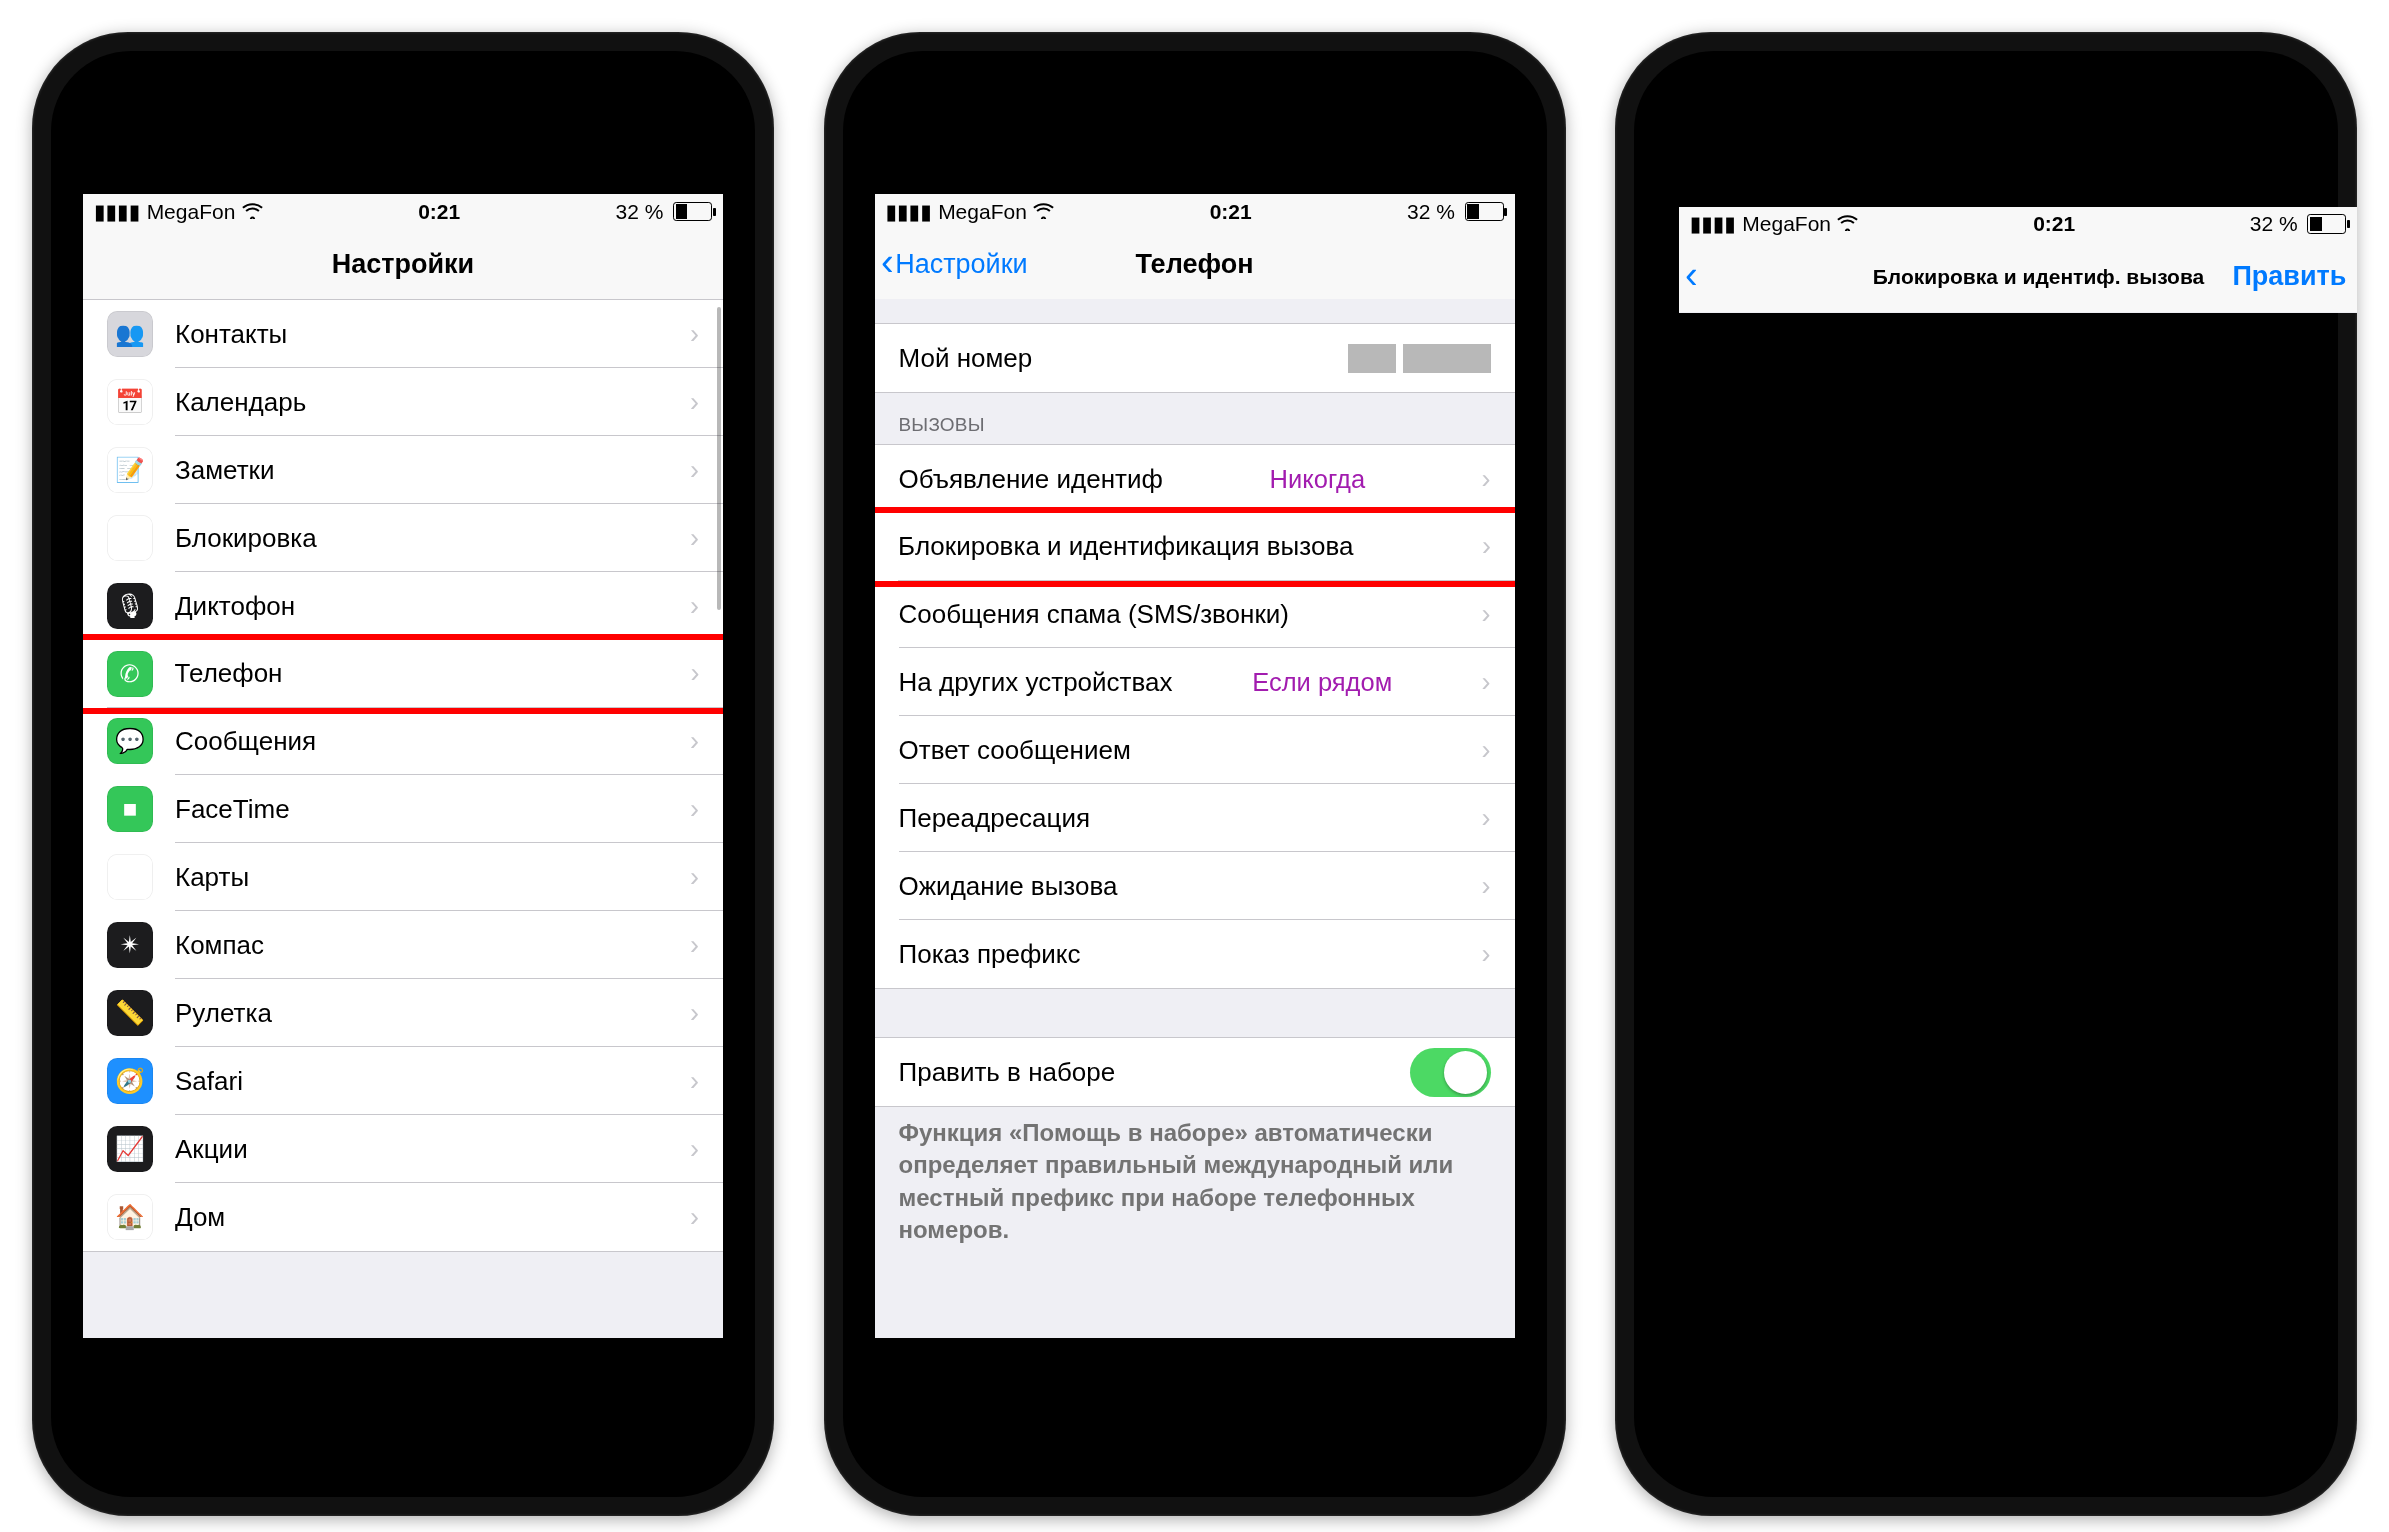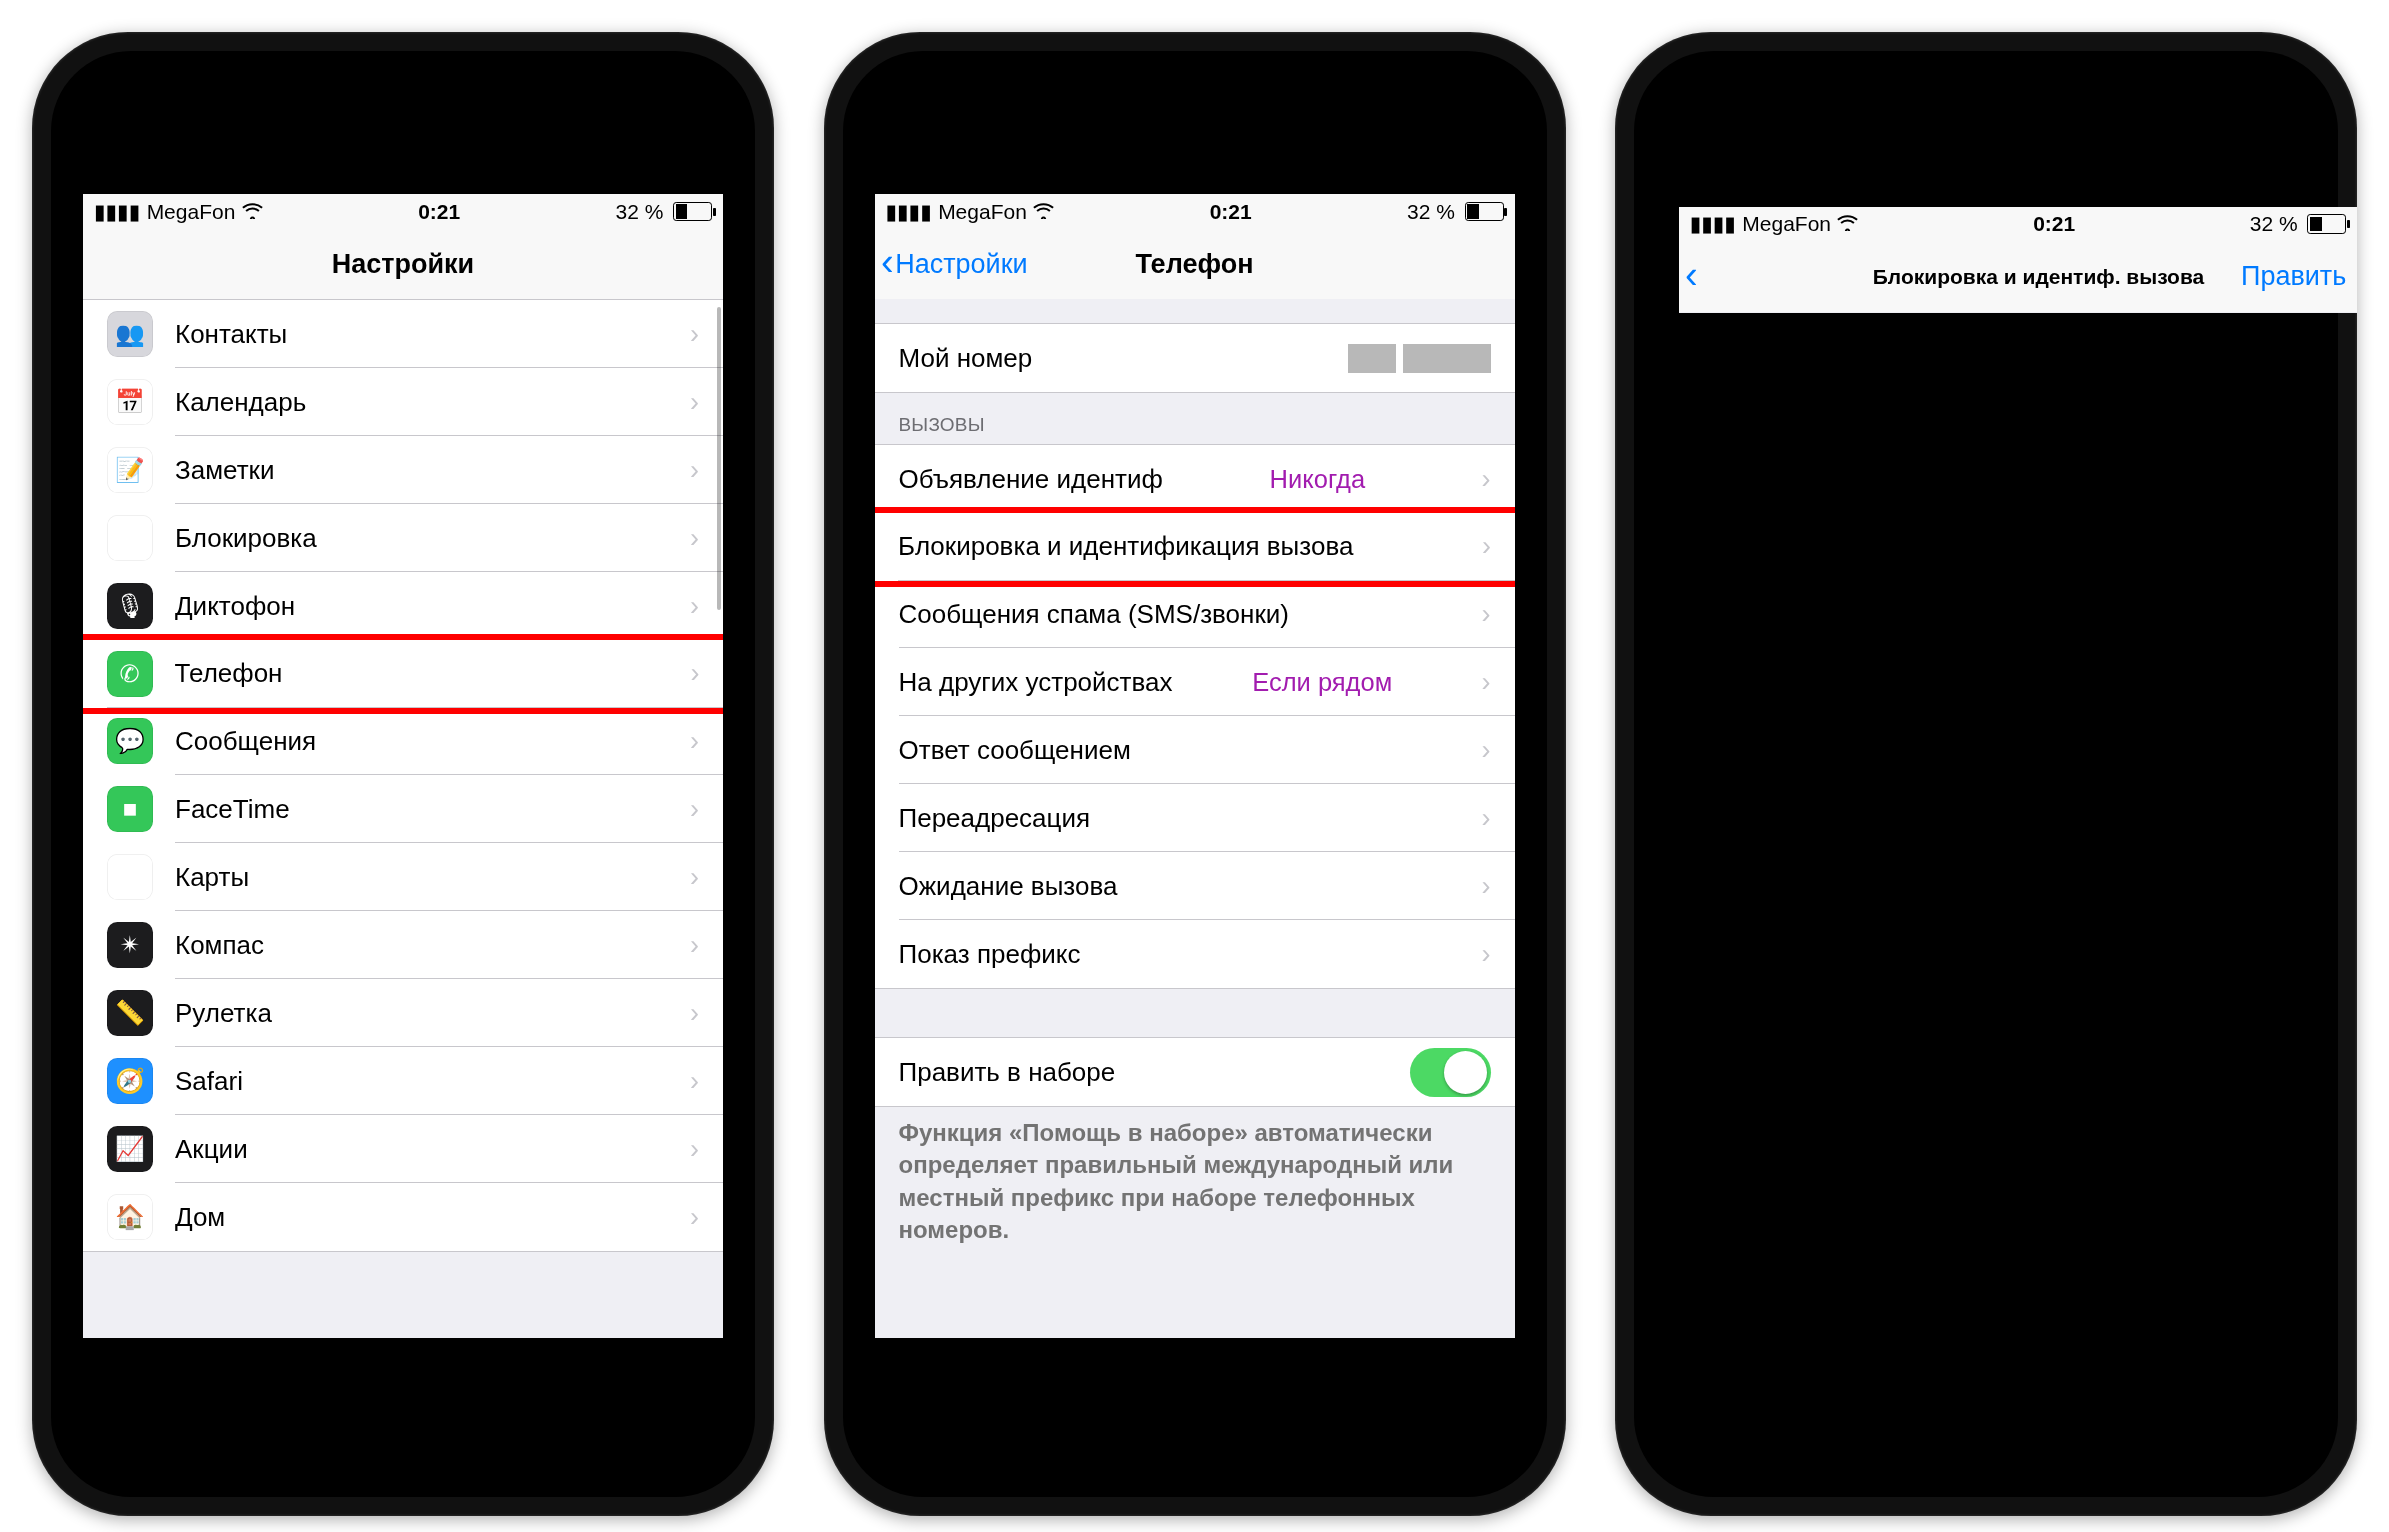--- a/index.html
+++ b/index.html
@@ -140,21 +140,21 @@
     display: flex;
     align-items: center;
     color: #007aff;
     font-weight: 400;
     font-size: 27px;
   }
   .nav-edit {
     position: absolute;
     right: 11px;
     color: #007aff;
-    font-weight: 400;
+    font-weight: 700;
     font-size: 27px;
   }
   .nav-title-long {
     font-size: 21px;
     padding-left: 41px;
     white-space: nowrap;
   }
   .chevron-back {
     font-size: 38px;
     line-height: 1;

